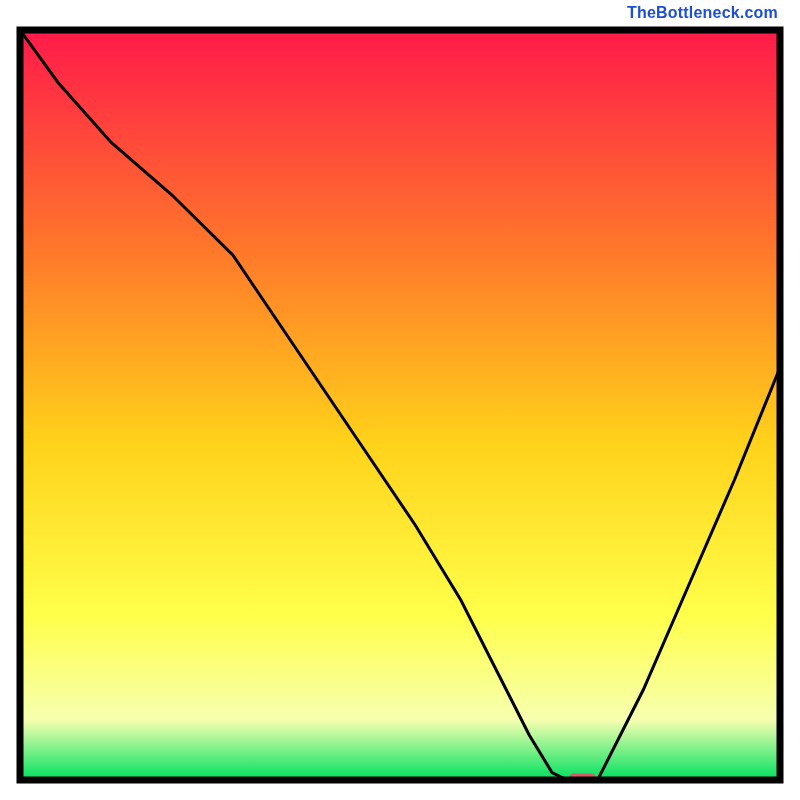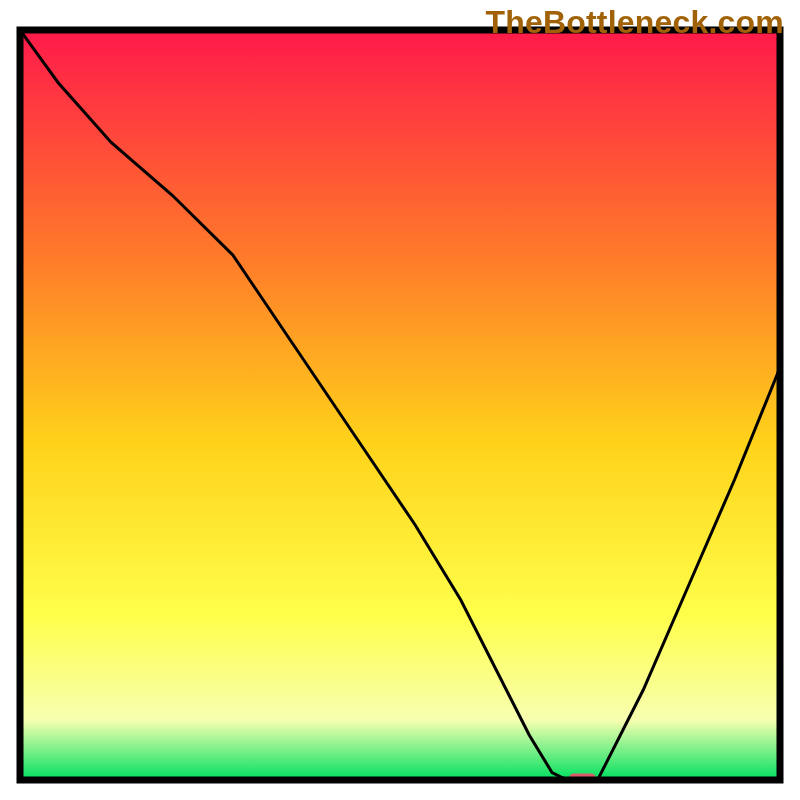--- a/index.html
+++ b/index.html
@@ -11,24 +11,24 @@
     font-family: Arial, Helvetica, sans-serif;
   }
   .wrap {
     position: relative;
     width: 800px;
     height: 800px;
   }
   .watermark {
     position: absolute;
     top: 4px;
-    right: 16px;
-    font-size: 32px;
+    right: 22px;
+    font-size: 16px;
     font-weight: 600;
-    color: #a16207;
+    color: #1d4ed8;
     letter-spacing: 0.2px;
     z-index: 5;
   }
   svg {
     position: absolute;
     top: 0;
     left: 0;
   }
 </style>
 </head>

